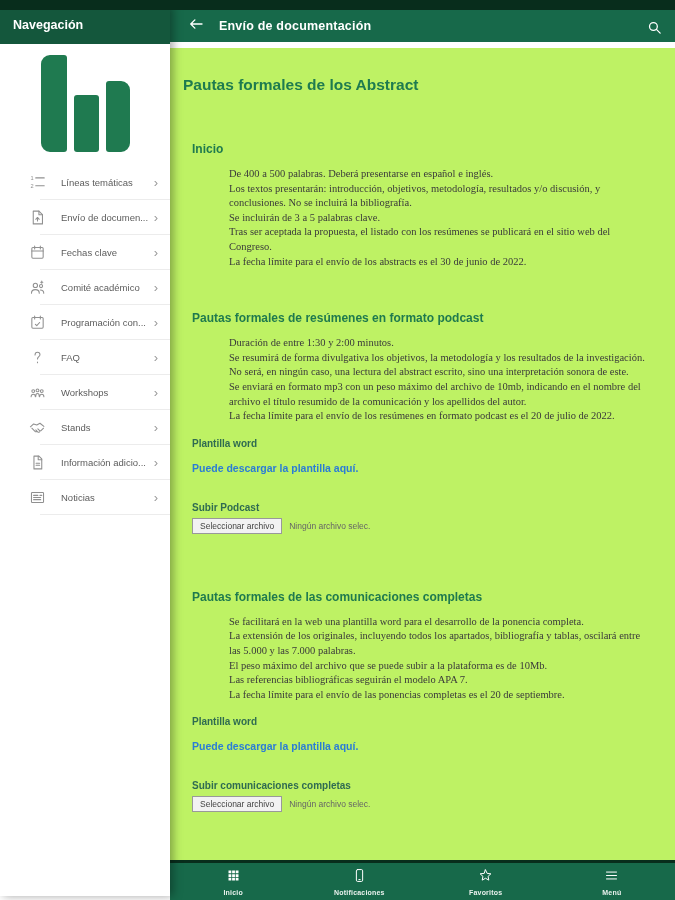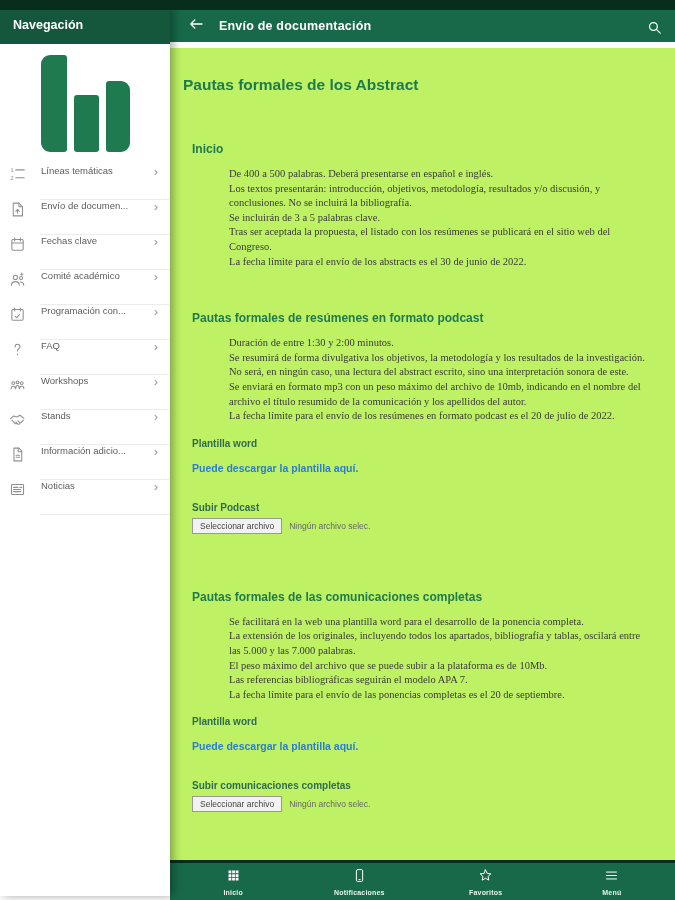--- a/index.html
+++ b/index.html
@@ -19,21 +19,21 @@
   .drawer{position:absolute;top:6px;left:0;width:170px;height:890px;z-index:20;
     box-shadow:3px 0 9px rgba(0,0,0,.35);background:#fff;}
   .drawer-header{height:38px;background:#14573c;color:#fff;font-weight:bold;font-size:12.5px;
     display:flex;align-items:center;padding-left:13px;box-sizing:border-box;}
   .logo{display:flex;align-items:flex-end;justify-content:center;gap:7px;margin-top:10px;height:98px;}
   .logo .bar{background:#1f7a50;}
   .logo .b1{width:26px;height:97px;border-radius:9px 3px 3px 9px;}
   .logo .b2{width:25px;height:57px;border-radius:3px;}
   .logo .b3{width:24px;height:71px;border-radius:3px 9px 9px 3px;}
   .menu{margin-top:13px;}
-  .menu-item{position:relative;height:35px;display:flex;align-items:flex-start;padding:0 8px 0 8px;cursor:pointer;}
+  .menu-item{position:relative;height:35px;display:flex;align-items:center;padding:0 8px 0 28px;cursor:pointer;}
   .menu-item::after{content:'';position:absolute;left:40px;right:0;bottom:0;height:1px;background:#ececec;}
   .menu-item .mi-icon{width:18px;height:18px;flex:0 0 18px;display:flex;align-items:center;justify-content:center;}
   .menu-item .mi-label{flex:1;margin-left:15px;font-size:9.5px;color:#5c5c5c;white-space:nowrap;overflow:hidden;}
   .menu-item .chev{color:#9a9a9a;font-size:13px;line-height:1;margin-right:4px;}
   .mi-icon svg{stroke:#909090;fill:none;stroke-width:1.5;stroke-linecap:round;stroke-linejoin:round;}
   .mi-icon text{fill:#909090;stroke:none;font-family:"Liberation Sans",sans-serif;}
   
   .main{position:absolute;left:170px;top:48px;width:505px;height:815px;background:#bef264;overflow:hidden;z-index:5;}
   .page-title{margin:28px 0 0 13px;font-size:15.5px;font-weight:bold;color:#1e7b4f;}
   .sec-h{margin:0 0 0 22px;font-size:12px;font-weight:bold;color:#1f7a4e;}

